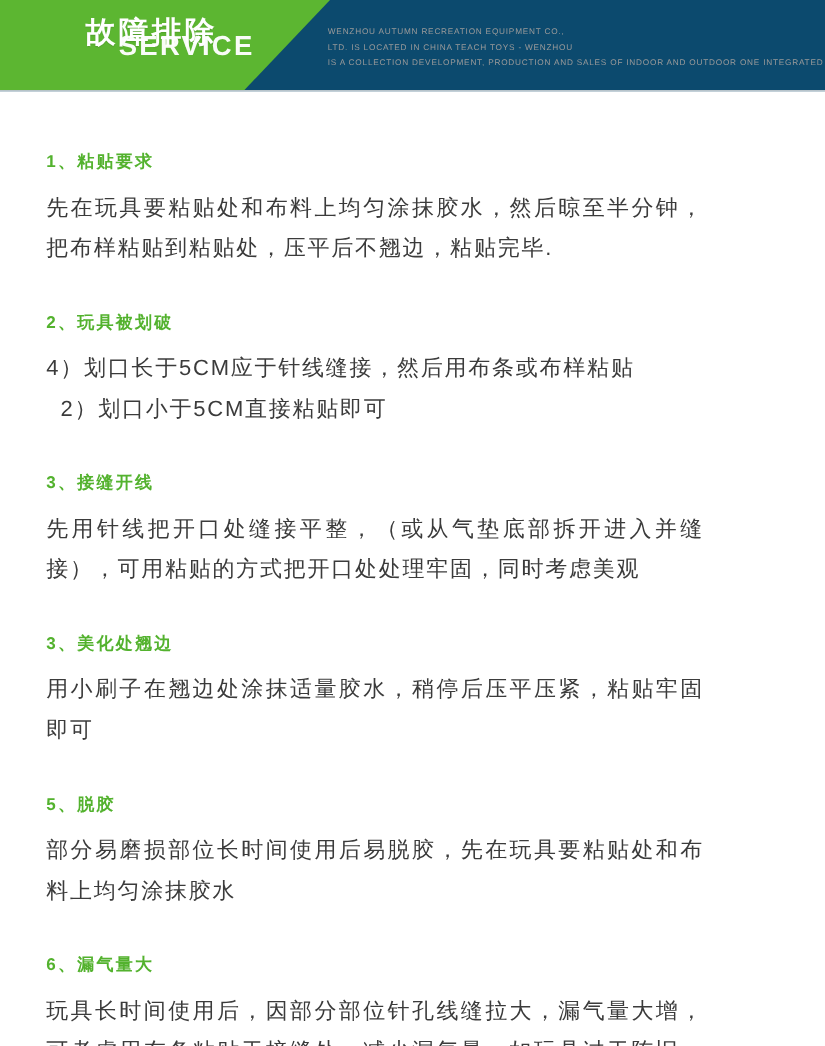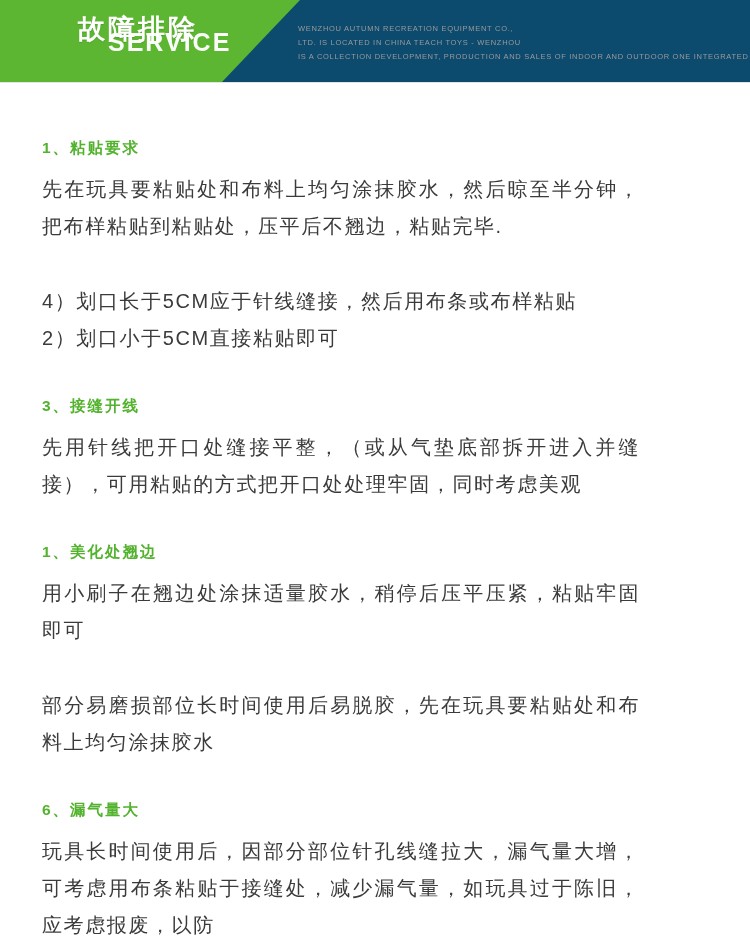--- a/index.html
+++ b/index.html
@@ -91,21 +91,21 @@
   .sec-gap   { margin-top: 38px; }
 
   .para {
     color: #3b3b3b;
     font-size: 20px;
     letter-spacing: 1.6px;
     line-height: 37px;
     margin: 0;
     text-align: justify;
   }
-  .para + .para { margin-top: 0; }
+  .para + .para { margin-top: 0; margin-left: 13px; }
 </style>
 </head>
 <body>
 
 <div class="banner">
   <div class="banner-green"></div>
   <div class="banner-title">故障排除</div>
   <div class="banner-sub">SERVICE</div>
   <div class="banner-lines">
     <div>WENZHOU AUTUMN RECREATION EQUIPMENT CO.,</div>
@@ -115,35 +115,37 @@
 </div>
 
 <div class="content">
 
   <div class="section sec-gap-1">
     <p class="sec-title">1、粘贴要求</p>
     <p class="para">先在玩具要粘贴处和布料上均匀涂抹胶水，然后晾至半分钟，把布样粘贴到粘贴处，压平后不翘边，粘贴完毕.</p>
   </div>
 
   <div class="section sec-gap">
+    <p class="sec-title">2、玩具被划破</p>
     <p class="para">4）划口长于5CM应于针线缝接，然后用布条或布样粘贴</p>
     <p class="para">2）划口小于5CM直接粘贴即可</p>
   </div>
 
   <div class="section sec-gap">
     <p class="sec-title">3、接缝开线</p>
     <p class="para">先用针线把开口处缝接平整，（或从气垫底部拆开进入并缝接），可用粘贴的方式把开口处处理牢固，同时考虑美观</p>
   </div>
 
   <div class="section sec-gap">
-    <p class="sec-title">1、美化处翘边</p>
+    <p class="sec-title">3、美化处翘边</p>
     <p class="para">用小刷子在翘边处涂抹适量胶水，稍停后压平压紧，粘贴牢固即可</p>
   </div>
 
   <div class="section sec-gap">
+    <p class="sec-title">5、脱胶</p>
     <p class="para">部分易磨损部位长时间使用后易脱胶，先在玩具要粘贴处和布料上均匀涂抹胶水</p>
   </div>
 
   <div class="section sec-gap">
     <p class="sec-title">6、漏气量大</p>
     <p class="para">玩具长时间使用后，因部分部位针孔线缝拉大，漏气量大增，可考虑用布条粘贴于接缝处，减少漏气量，如玩具过于陈旧，应考虑报废，以防</p>
   </div>
 
 </div>
 

